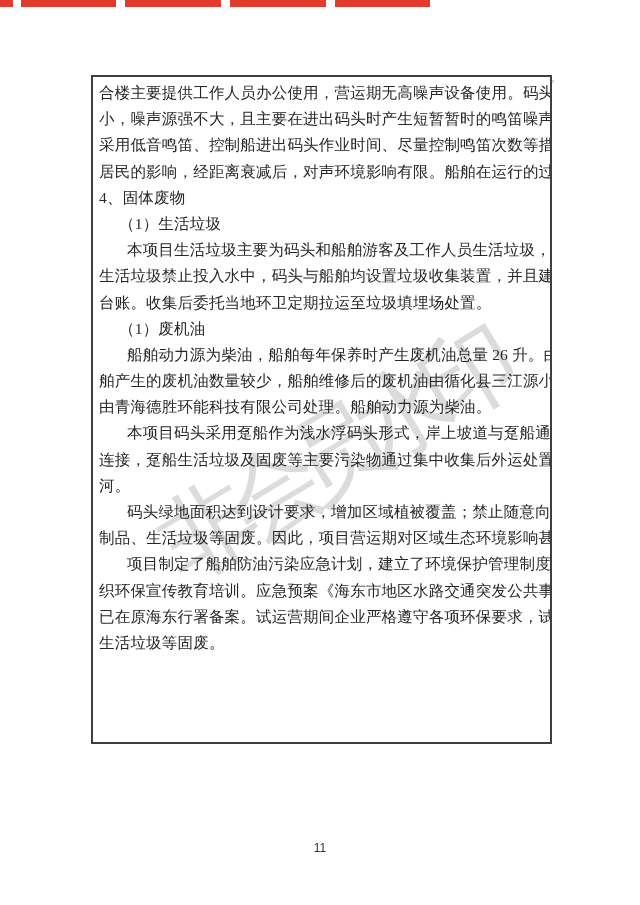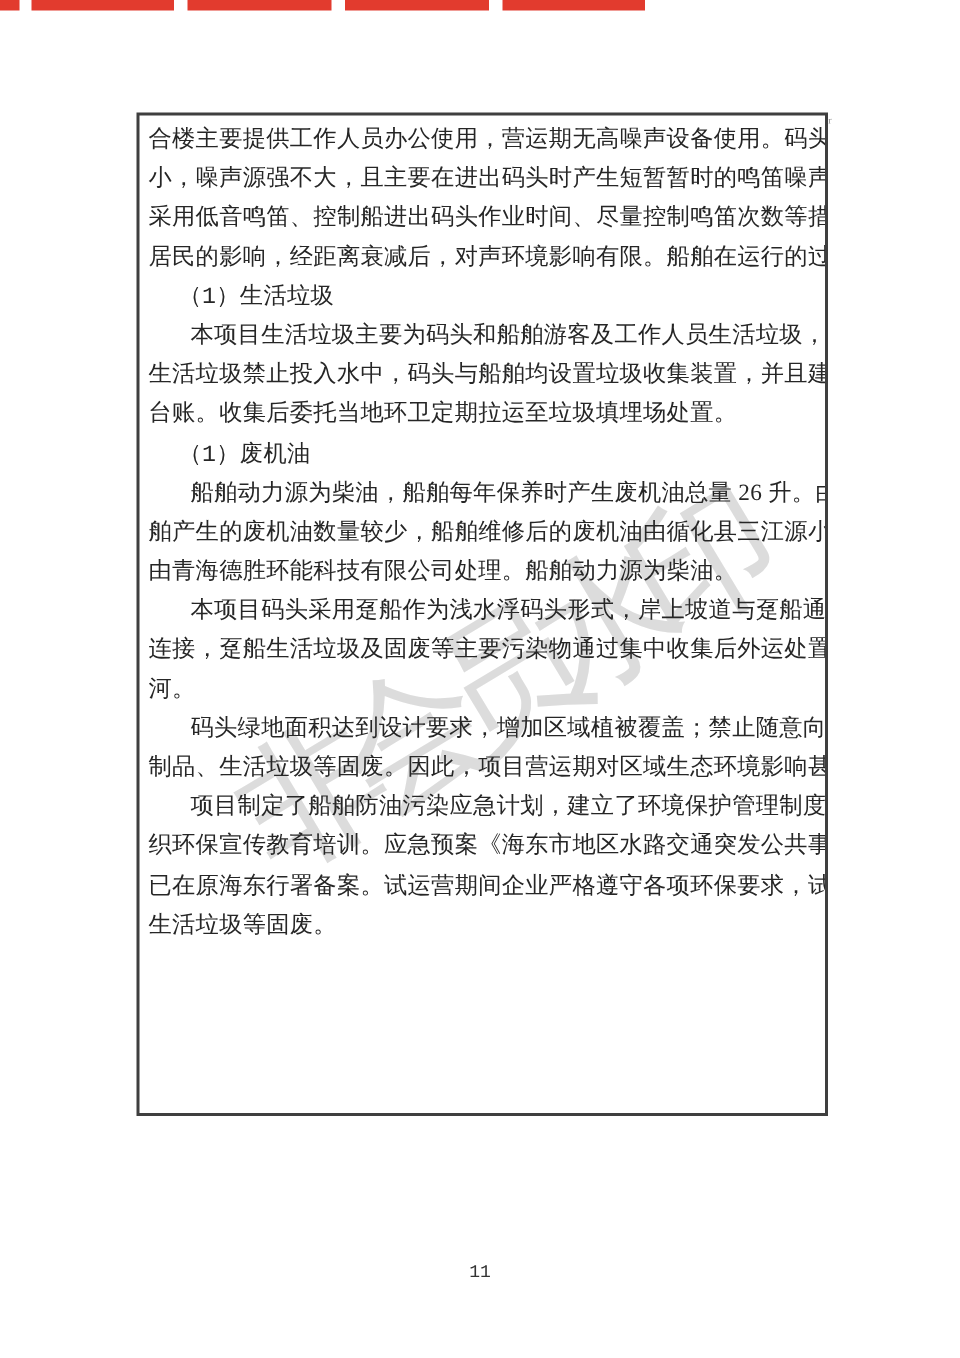--- a/index.html
+++ b/index.html
@@ -62,42 +62,42 @@
   }
   .line {
     font-size: 15.5px;
     line-height: 26.2px;
     height: 26.2px;
     white-space: nowrap;
     letter-spacing: 0.2px;
     color: var(--text);
   }
   .line.ind { text-indent: 28px; }
-  .line.ind2 { text-indent: 20px; font-family: Liberation Mono, monospace; }
+  .line.ind2 { text-indent: 20px; }
 
   
   .margin-mark {
     position: absolute;
     left: 552px;
     top: 76px;
     font-size: 11px;
     color: #8a8a8a;
     z-index: 1;
   }
 
   
   .pagenum {
     position: absolute;
     top: 841px;
     left: 0;
     width: 640px;
     text-align: center;
     font-size: 12px;
     color: #333333;
-    font-family: Liberation Mono, monospace;
+    font-family: Liberation Sans, sans-serif;
   }
 </style>
 </head>
 <body>
 
 <div class="page">
 
   <div class="topbars">
     <div class="rb rb1"></div>
     <div class="rb rb2"></div>
@@ -108,20 +108,21 @@
 
   <div class="watermark">非会员水印</div>
 
   <span class="margin-mark">ʳ</span>
 
   <div class="cell">
     <div class="line">合楼主要提供工作人员办公使用，营运期无高噪声设备使用。码头配备的船规模</div>
     <div class="line">小，噪声源强不大，且主要在进出码头时产生短暂暂时的鸣笛噪声，进出码头时</div>
     <div class="line">采用低音鸣笛、控制船进出码头作业时间、尽量控制鸣笛次数等措施减轻对周边</div>
     <div class="line">居民的影响，经距离衰减后，对声环境影响有限。船舶在运行的过程中禁止鸣笛；</div>
+    <div class="line">4、固体废物</div>
     <div class="line ind2">（1）生活垃圾</div>
     <div class="line ind">本项目生活垃圾主要为码头和船舶游客及工作人员生活垃圾，船舶和趸船的</div>
     <div class="line">生活垃圾禁止投入水中，码头与船舶均设置垃圾收集装置，并且建立了垃圾处理</div>
     <div class="line">台账。收集后委托当地环卫定期拉运至垃圾填埋场处置。</div>
     <div class="line ind2">（1）废机油</div>
     <div class="line ind">船舶动力源为柴油，船舶每年保养时产生废机油总量 26 升。由于各码头船</div>
     <div class="line">舶产生的废机油数量较少，船舶维修后的废机油由循化县三江源小汽车修理厂交</div>
     <div class="line">由青海德胜环能科技有限公司处理。船舶动力源为柴油。</div>
     <div class="line ind">本项目码头采用趸船作为浅水浮码头形式，岸上坡道与趸船通过跳趸、跳板</div>
     <div class="line">连接，趸船生活垃圾及固废等主要污染物通过集中收集后外运处置，严禁投入黄</div>

